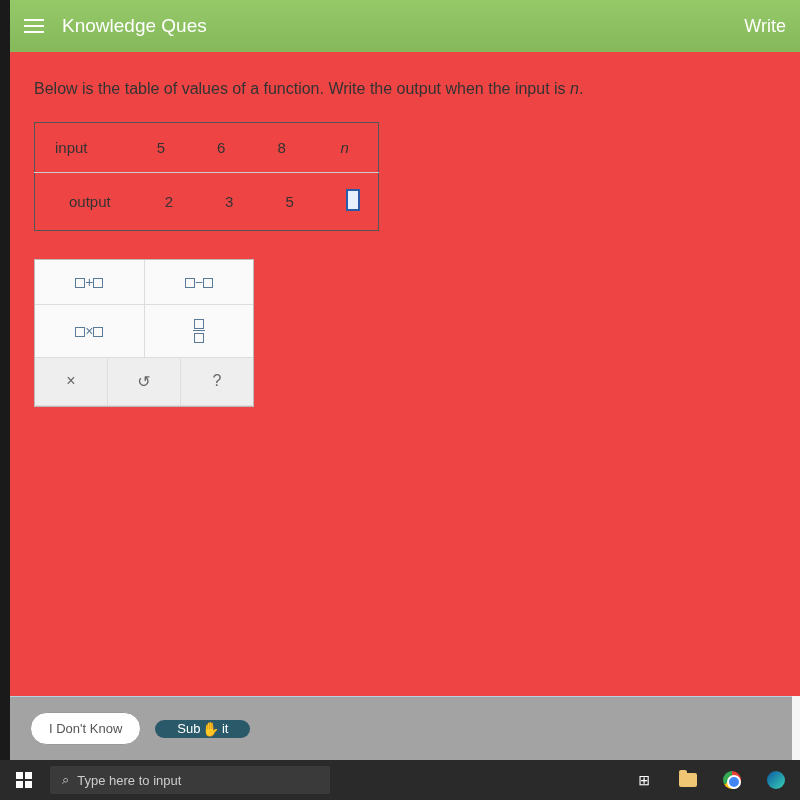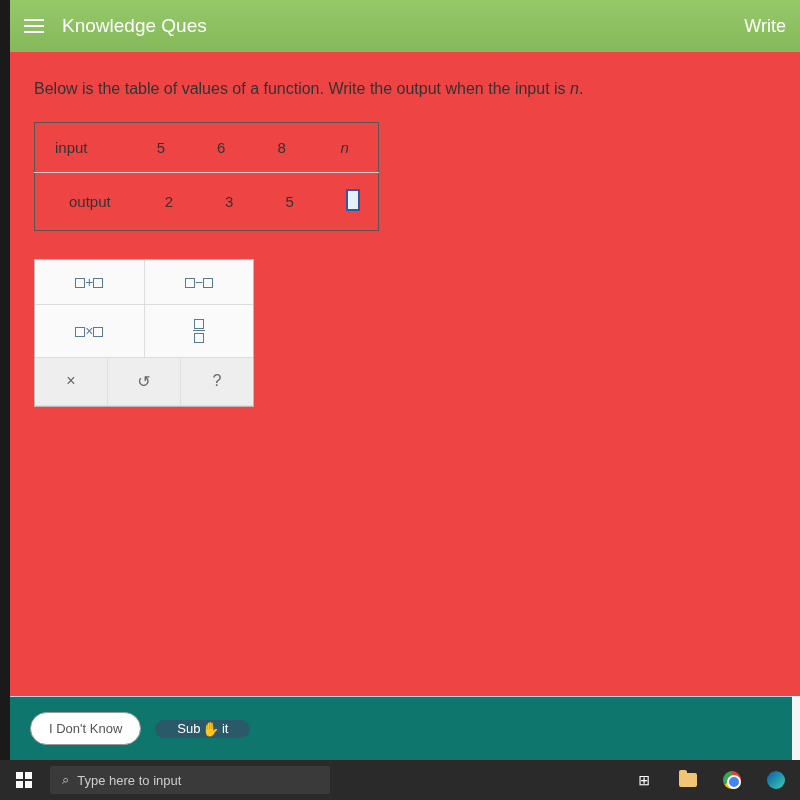--- a/index.html
+++ b/index.html
@@ -135,21 +135,21 @@
       position: absolute;
       bottom: 0;
       left: 0;
       right: 8px;
       height: 64px;
       display: flex;
       align-items: center;
       gap: 14px;
       padding: 0 20px;
       border-top: 1px solid #b5d3e0;
-      background: #0f766e;
+      background: #a3a3a3;
     }
     .btn-outline {
       border: 1px solid #999;
       background: #fff;
       color: #555;
       border-radius: 20px;
       padding: 8px 18px;
       font-size: 13px;
       cursor: pointer;
     }

